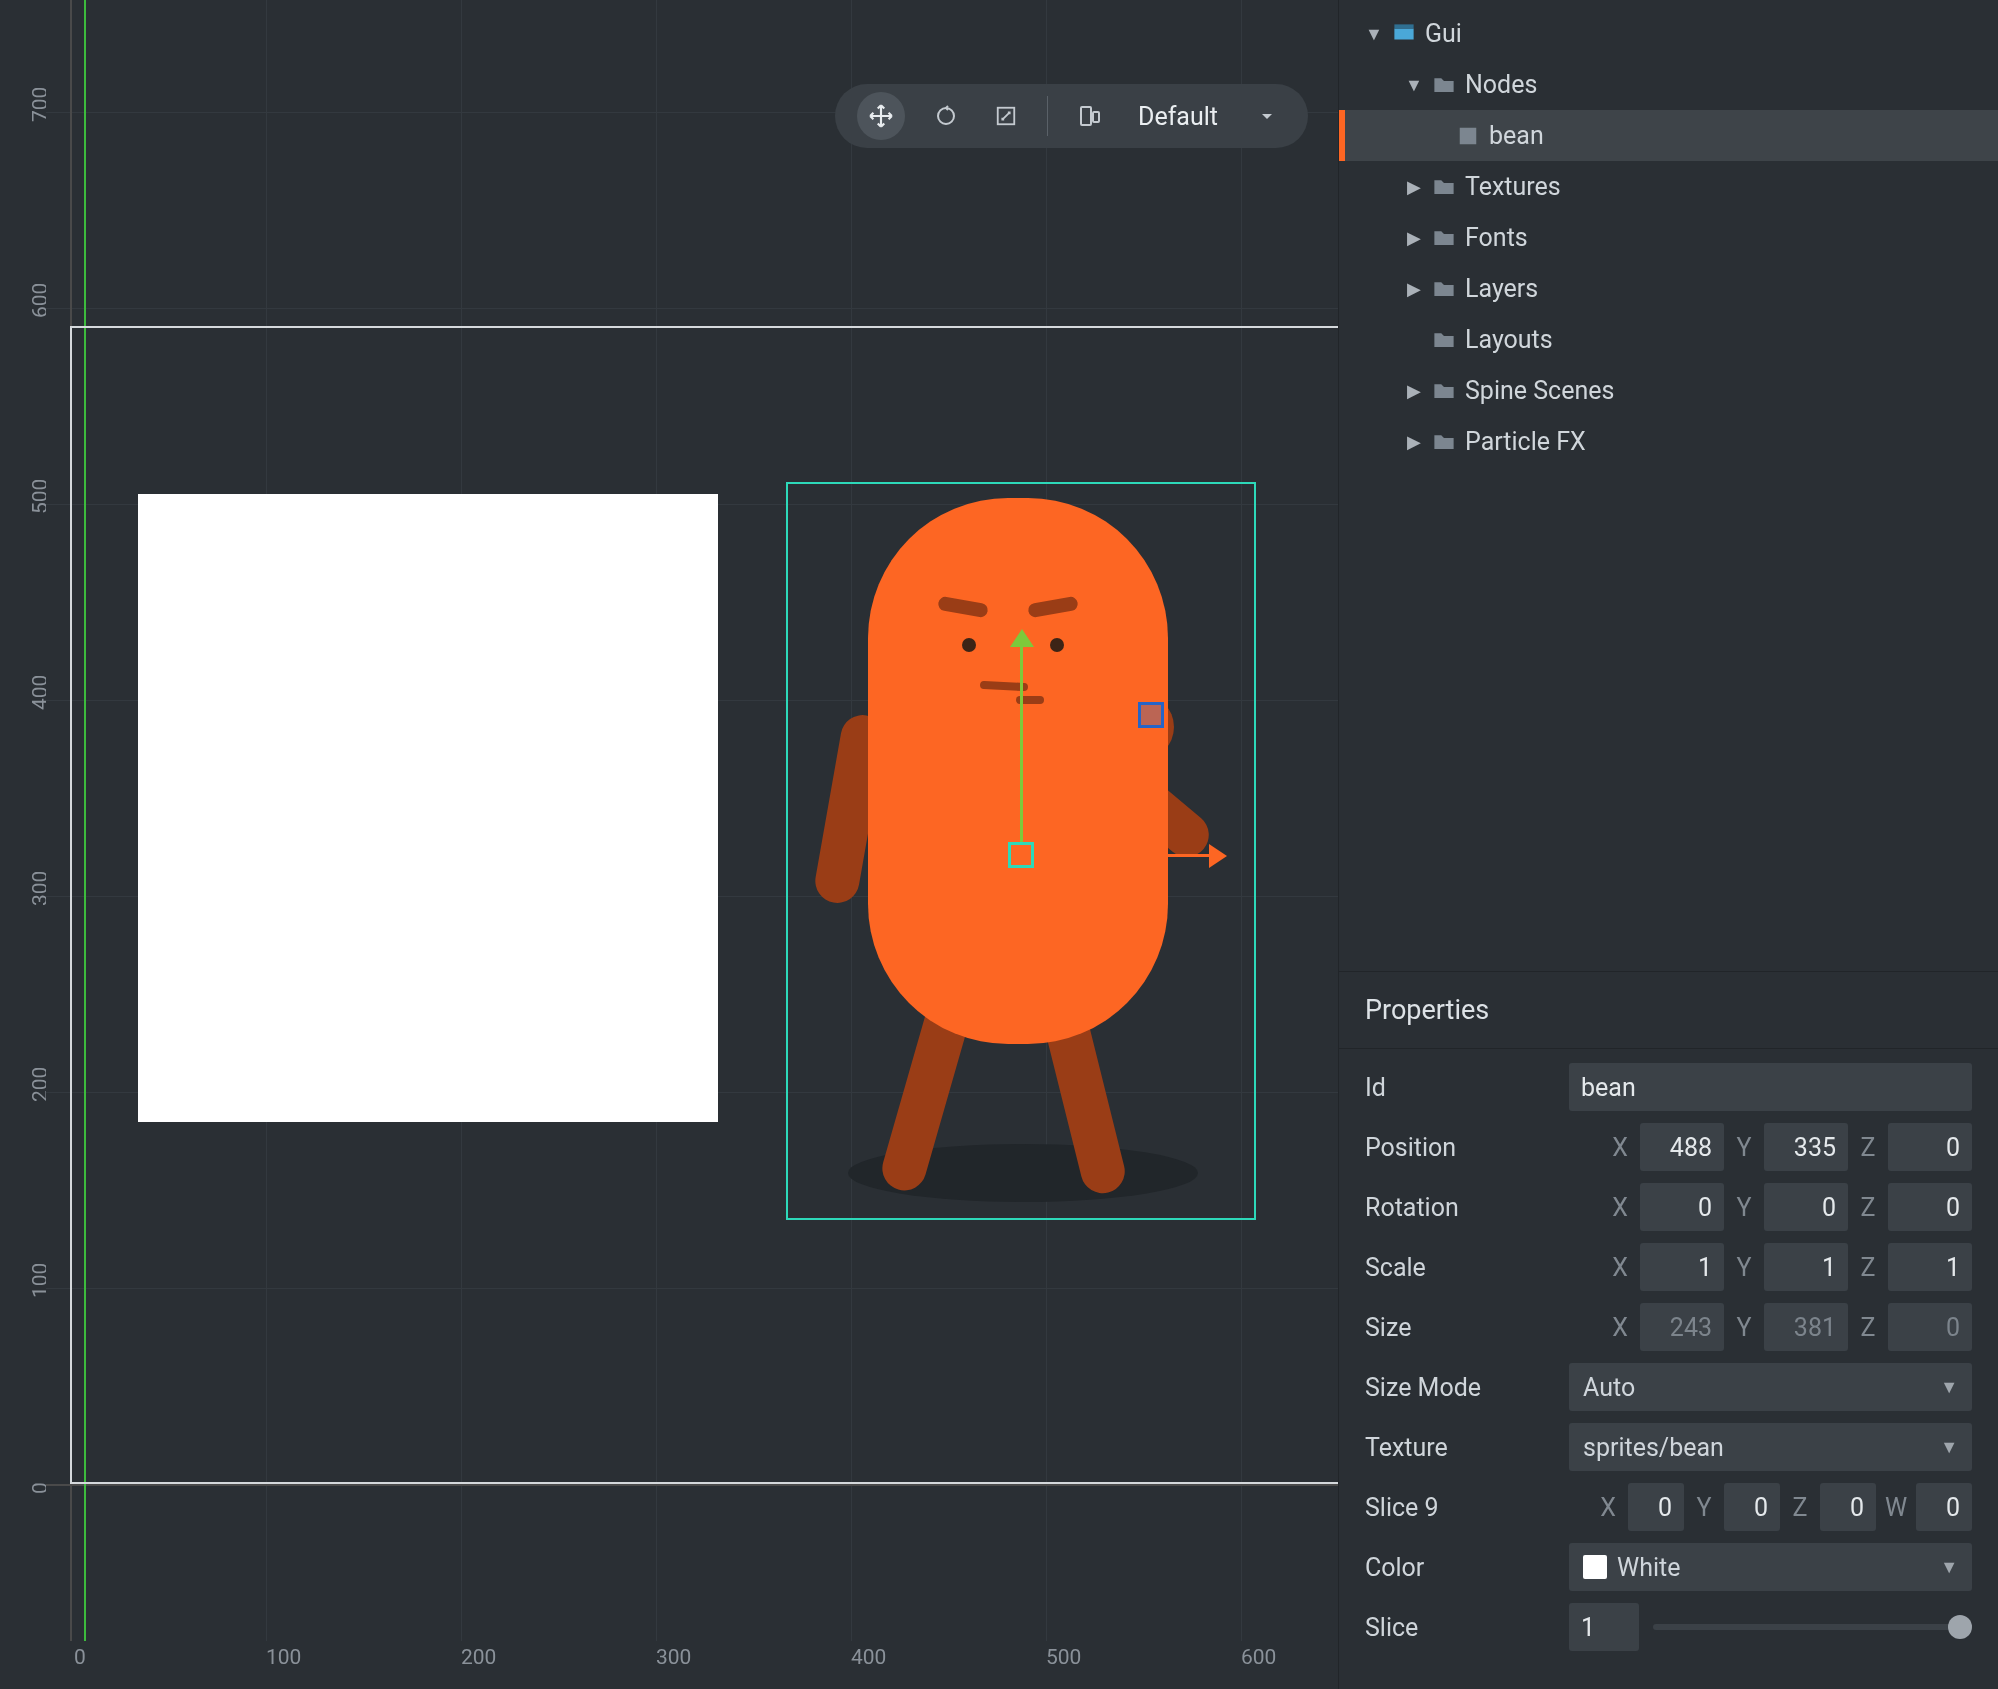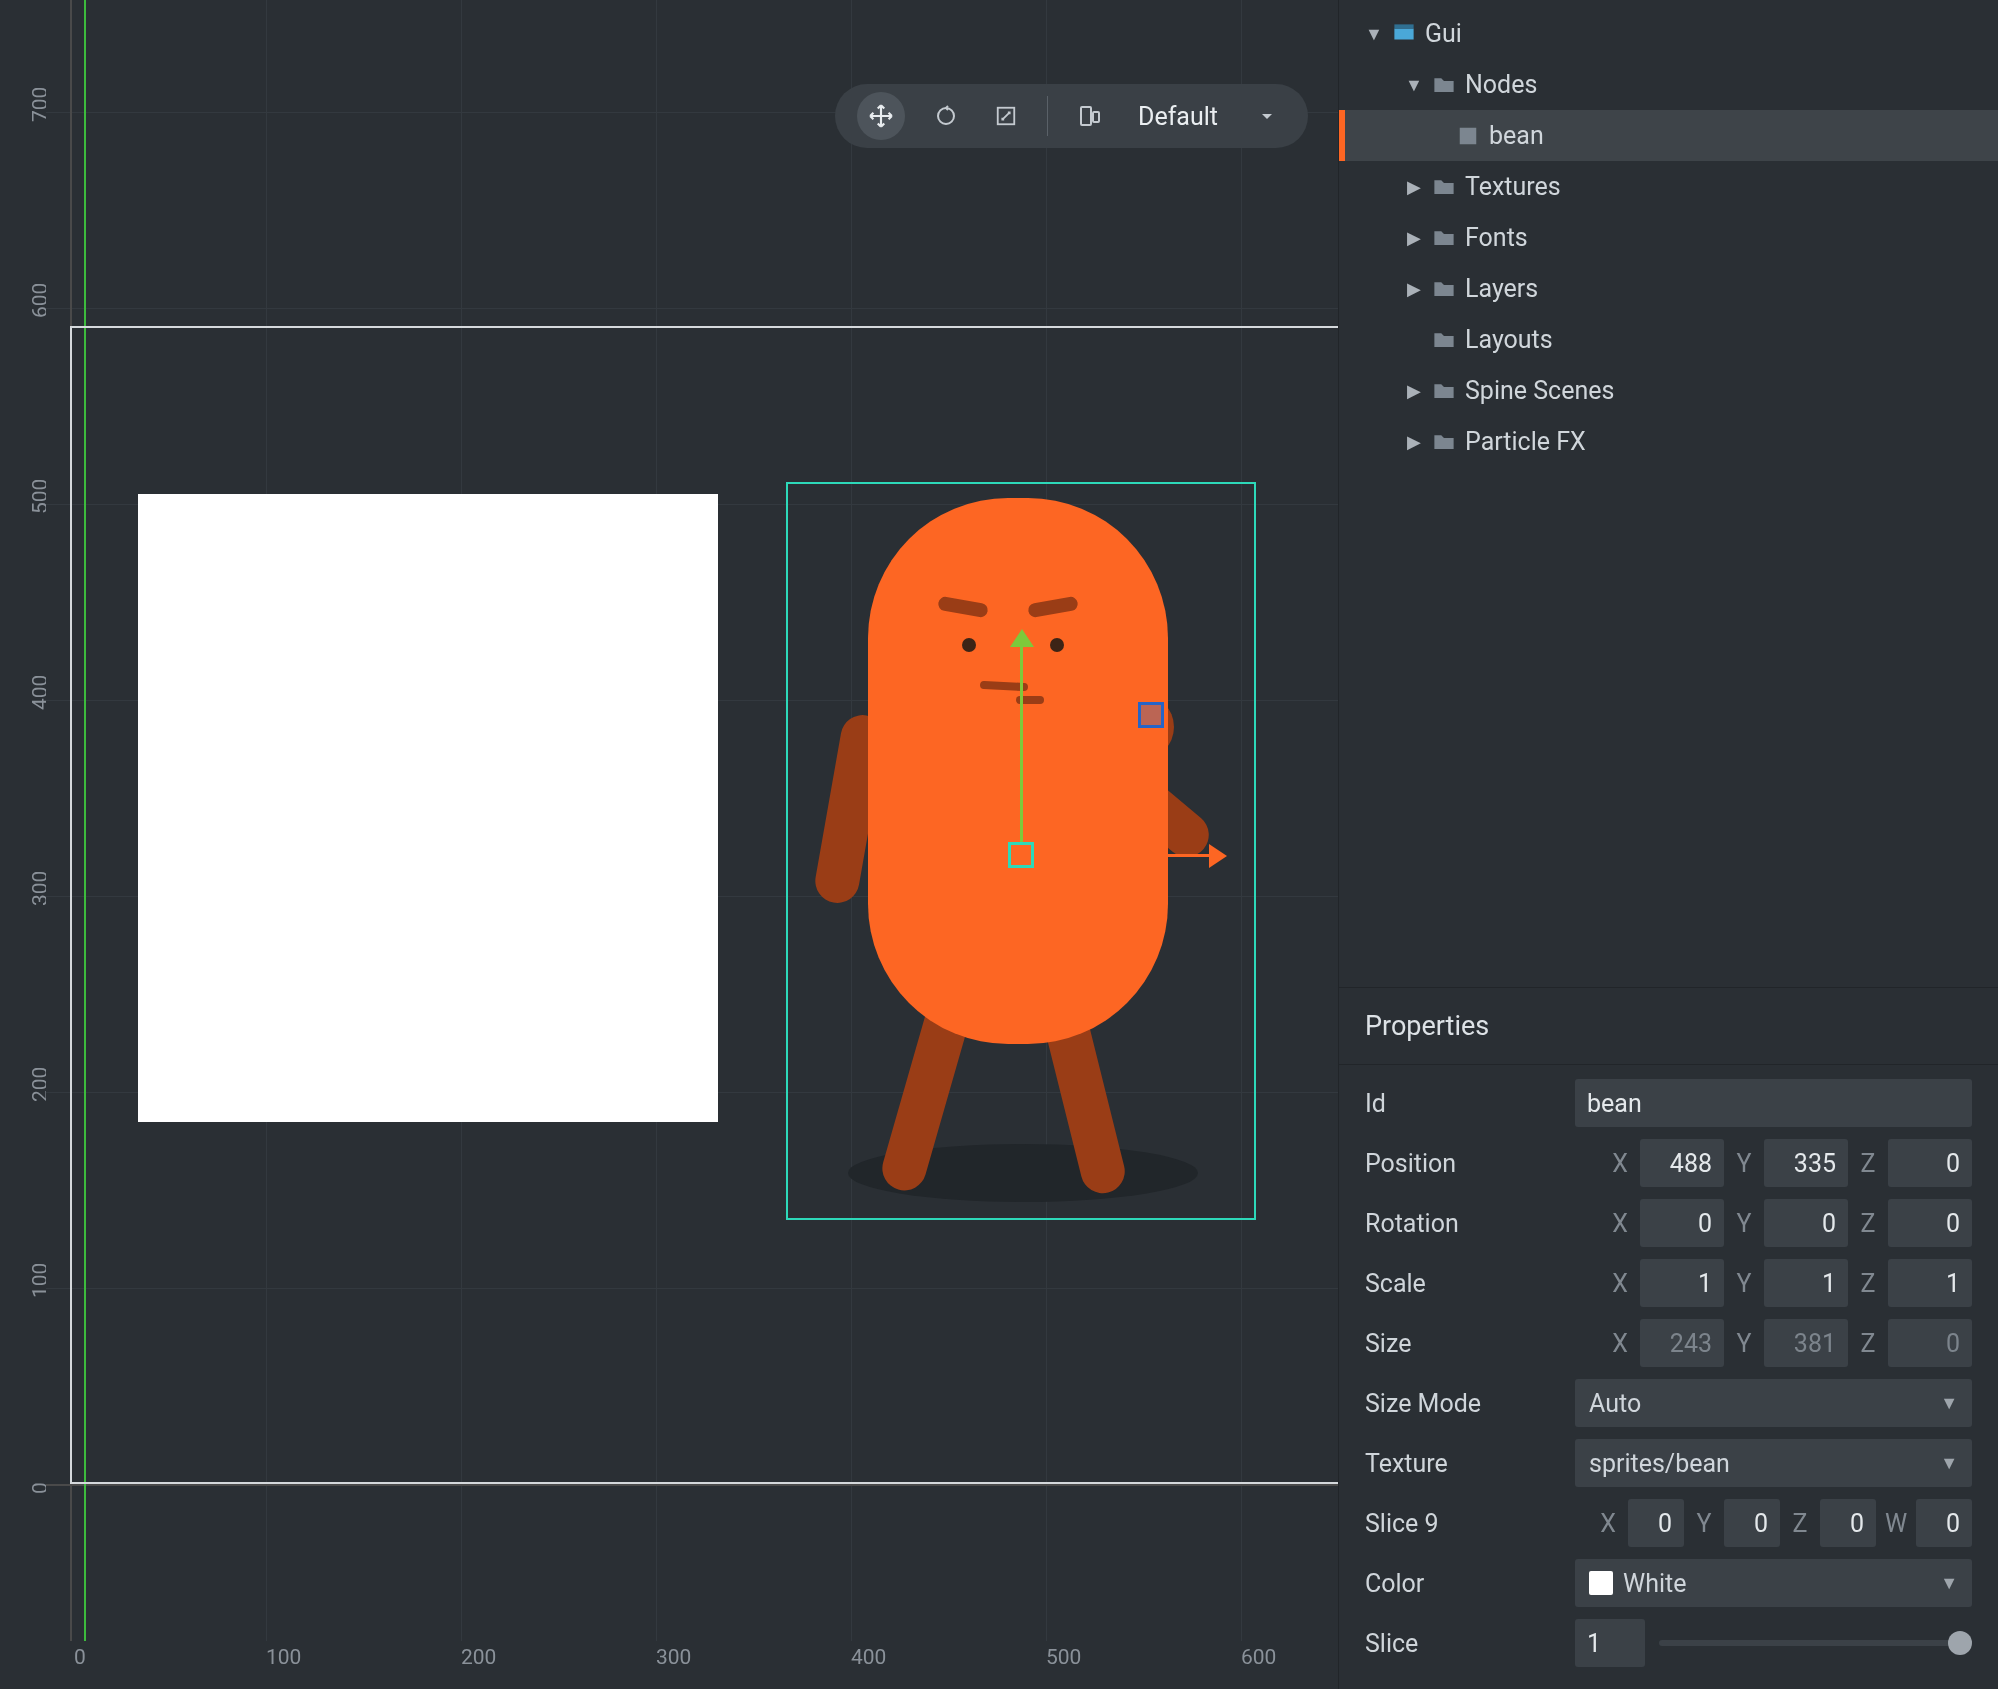--- a/index.html
+++ b/index.html
@@ -66,24 +66,24 @@
 .tree { padding:8px 0; font-size:25px; }
 .tree-row { display:flex; align-items:center; height:51px; padding-left:26px; gap:10px; cursor:pointer; position:relative; }
 .tree-row.selected { background:#3e4449; }
 .tree-row.selected::before { content:''; position:absolute; left:0; top:0; bottom:0; width:6px; background:#fd6623; }
 .tree-caret { width:18px; text-align:center; color:#aab1b8; font-size:18px; }
 .tree-icon { width:22px; height:22px; }
 .tree-label { color:#d0d6db; }
 
 .flex-spacer { flex: 1; }
 
-.props { border-top:1px solid #212529; padding-bottom:16px; font-size: 25px; }
+.props { border-top:1px solid #212529; padding-bottom:32px; font-size: 25px; }
 .props .panel-title { border-top:none; }
 .prop-rows { padding: 8px 26px 0; }
-.prop-row { display:flex; align-items:center; min-height:60px; gap:10px; }
+.prop-row { display:flex; align-items:center; min-height:60px; gap:4px; }
 .prop-label { width:200px; color:#cfd5da; flex-shrink:0; }
 .prop-field { background:#3b4147; color:#e4e8eb; border:none; height:48px; padding:0 12px; font-size:25px; border-radius:3px; width:100%; }
 .xyz-group { display:flex; align-items:center; gap:6px; flex:1; justify-content:flex-end; }
 .xyz-label { color:#808890; width:28px; text-align:center; }
 .xyz-input { background:#3b4147; color:#e4e8eb; border:none; height:48px; width:84px; text-align:right; padding:0 12px; font-size:25px; border-radius:3px; }
 .xyz-input.readonly { color:#7c848c; }
 .select-box { flex:1; display:flex; align-items:center; background:#3b4147; height:48px; padding:0 14px; border-radius:3px; cursor:pointer; justify-content:space-between; }
 .select-caret { color:#9ea5ac; font-size:18px; }
 .color-swatch { width:24px; height:24px; background:#fff; margin-right:10px; border-radius:2px; }
 .alpha-group { display:flex; align-items:center; gap:14px; flex:1; }

